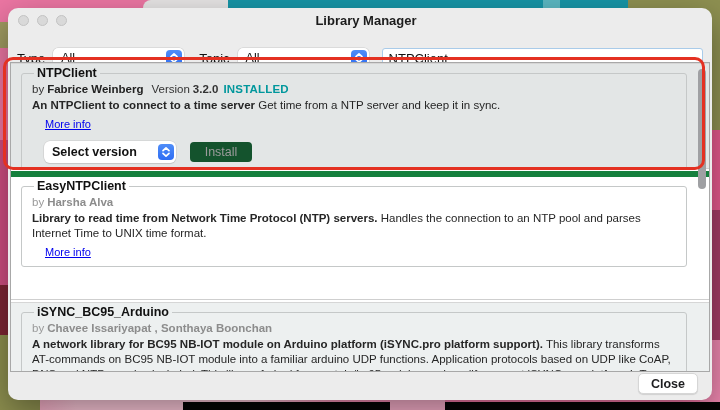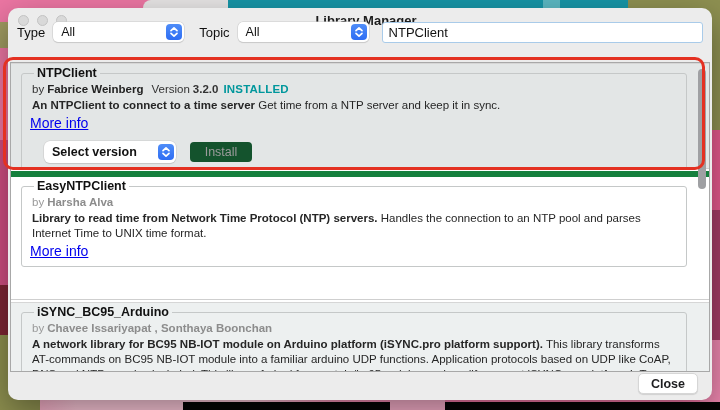--- a/index.html
+++ b/index.html
@@ -31,21 +31,21 @@
   
   .dialog{
     position:absolute;z-index:2;left:8px;top:8px;width:704px;height:392px;
     background:#ececec;border-radius:10px;box-shadow:0 12px 34px rgba(0,0,0,.38);
   }
   .titlebar{position:relative;height:26px;}
   .traffic{position:absolute;left:10px;top:7px;display:flex;gap:8px;}
   .traffic span{width:11px;height:11px;border-radius:50%;background:#d9d9d9;border:1px solid #c3c3c3;box-sizing:border-box;}
   .title{position:absolute;left:12px;right:0;top:5px;text-align:center;font-size:13px;font-weight:700;color:#1c1c1c;}
 
-  .filters{position:absolute;left:0;top:10px;right:0;height:28px;display:flex;align-items:center;padding:0 9px;box-sizing:border-box;}
+  .filters{position:absolute;left:0;top:36px;right:0;height:28px;display:flex;align-items:center;padding:0 9px;box-sizing:border-box;}
   .flabel{font-size:13px;color:#111;}
   .popup{
     display:flex;align-items:center;justify-content:space-between;
     width:131px;height:20px;background:#fff;border-radius:5px;
     box-shadow:0 0 0 0.5px #c9c9c9, 0 1px 1px rgba(0,0,0,.15);
     padding:0 2px 0 8px;box-sizing:border-box;margin-left:8px;
   }
   .popup .ptext{font-size:12.5px;color:#111;}
   .caret{width:16px;height:16px;border-radius:4px;background:linear-gradient(#4f8df8,#2e6df3);
     display:flex;align-items:center;justify-content:center;flex:0 0 auto;}
@@ -72,21 +72,21 @@
   fieldset.card legend{font-size:12.5px;font-weight:700;color:#111;padding:0 3px;margin-left:4px;}
   .meta{font-size:11.5px;color:#333;margin:3px 0 3px 2px;}
   .meta .author{font-weight:700;color:#222;margin-left:3px;}
   .meta .author.gray{color:#8c8c8c;}
   .meta .by.gray{color:#9a9a9a;}
   .meta .vlabel{margin-left:8px;}
   .meta .vnum{font-weight:700;margin-left:3px;}
   .meta .installed{font-weight:700;margin-left:5px;letter-spacing:.2px;}
   .desc{font-size:11.5px;color:#262626;line-height:1.32;margin:0 0 1px 2px;}
   .desc b{font-weight:700;}
-  .moreinfo{font-size:14px;margin-left:0;display:inline-block;text-decoration:underline;cursor:pointer;}
+  .moreinfo{font-size:11px;margin-left:15px;display:inline-block;text-decoration:underline;cursor:pointer;}
   .controls{display:flex;align-items:center;margin:9px 0 0 6px;gap:14px;}
   .popup.version{width:132px;height:22px;border-radius:6px;}
   .popup.version .ptext{font-weight:600;font-size:12.5px;}
   .installbtn{
     width:62px;height:20px;border:none;border-radius:4px;background:#14532d;
     color:#9b9b9b;font-size:12.5px;font-family:inherit;
   }
   
   .scroll-track{position:absolute;right:0;top:0;width:15px;height:100%;}
   .scroll-thumb{position:absolute;right:3px;top:6px;width:8px;height:120px;border-radius:4px;background:#9fa0a3;}

